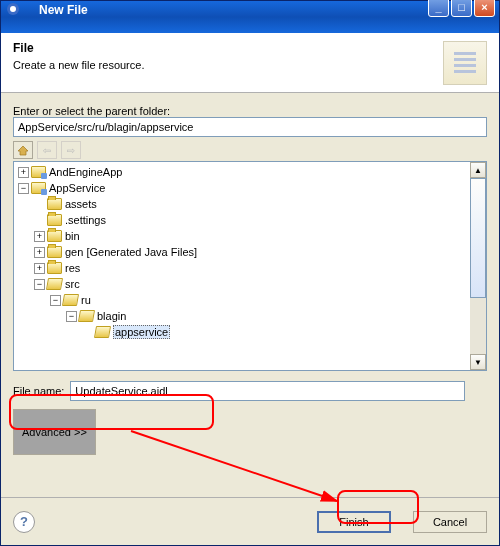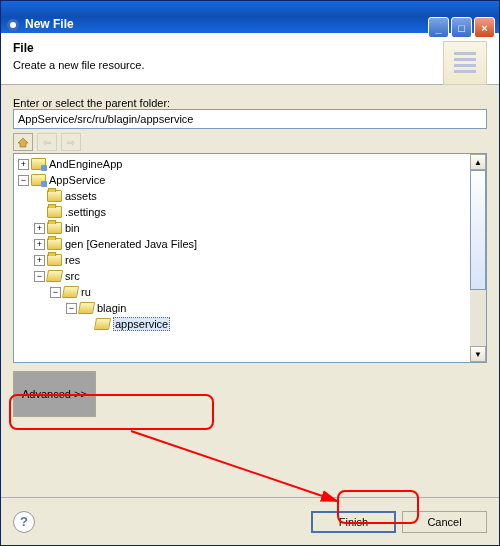--- a/index.html
+++ b/index.html
@@ -1,27 +1,27 @@
 <!DOCTYPE html>
 <html><head>
   <meta charset="utf-8">
   <style>
     * { box-sizing: border-box; margin: 0; padding: 0; }
     body { font-family: Tahoma, Arial, sans-serif; font-size: 11px; background: #fff; width: 500px; height: 546px; overflow: hidden; position: relative; }
 
     .window { width: 500px; height: 546px; border: 1px solid #0a246a; background: #ece9d8; position: relative; }
 
-    .titlebar { height: 28px; background: linear-gradient(to bottom, #1668dc 0%, #0e4fb5 50%, #1668dc 100%); display: flex; align-items: flex-start; padding: 16px 4px; color: #fff; }
+    .titlebar { height: 28px; background: linear-gradient(to bottom, #1668dc 0%, #0e4fb5 50%, #1668dc 100%); display: flex; align-items: flex-end; padding: 16px 4px; color: #fff; gap: 14px; }
     .titlebar-icon { width: 16px; height: 16px; margin-right: 4px; display: flex; align-items: center; justify-content: center; }
     .titlebar-title { flex: 1; font-weight: bold; font-size: 12px; }
     .titlebar-buttons { display: flex; gap: 2px; }
     .titlebar-btn { width: 21px; height: 21px; background: linear-gradient(to bottom,#7ba7e8,#3a6bc7); border: 1px solid #fff; border-radius: 3px; color: #fff; display: flex; align-items: center; justify-content: center; font-weight: bold; font-size: 11px; cursor: pointer; }
     .titlebar-btn.close { background: linear-gradient(to bottom,#f0a088,#d14a1f); }
 
-    .banner { height: 52px; background: #fff; border-bottom: 1px solid #b0b0b0; padding: 8px 12px; display: flex; }
+    .banner { height: 60px; background: #fff; border-bottom: 1px solid #b0b0b0; padding: 8px 12px; display: flex; }
     .banner-left { flex: 1; }
     .banner-title { font-weight: bold; font-size: 12px; margin-bottom: 4px; }
     .banner-desc { font-size: 11px; }
     .banner-icon { width: 44px; height: 44px; background: linear-gradient(to bottom,#f8f5e8,#efe9cc); border: 1px solid #d5d0b8; position: relative; }
     .banner-icon::before { content: ""; position: absolute; left: 10px; top: 10px; width: 22px; height: 3px; background: #b8c4dc; box-shadow: 0 6px 0 #b8c4dc, 0 12px 0 #b8c4dc, 0 18px 0 #b8c4dc; }
 
     .content { padding: 12px; }
     .label { }
     .path-input { width: 100%; height: 20px; border: 1px solid #7f9db9; padding: 2px 4px; font-family: Liberation Sans, sans-serif; font-size: 11px; background: #fff; }
     .path-input.filename { width: 395px; }
@@ -47,21 +47,21 @@
     .sb-btn { height: 16px; background: linear-gradient(to bottom,#fdfdfb,#e7e3d6); border: 1px solid #aca899; display:flex;align-items:center;justify-content:center;font-size:8px; cursor:pointer; }
     .sb-thumb { flex: 0 0 120px; background: linear-gradient(to bottom,#fdfdfb,#d8e4f8); border: 1px solid #7f9db9; margin:0; }
     .sb-track { flex:1; }
 
     .field-row { margin-top: 10px; display: flex; align-items: center; gap: 6px; }
     .adv-btn { margin-top: 8px; padding: 16px 8px; border: 1px solid #aca899; background: #a3a3a3; font-family: inherit; font-size: 11px; cursor: pointer; }
 
     .button-bar { position: absolute; bottom: 0; left: 0; right: 0; height: 48px; border-top: 1px solid #b0b0b0; display: flex; align-items: center; padding: 0 12px; }
     .help-btn { width: 22px; height: 22px; border: 1px solid #999; border-radius: 50%; background: #fff; display: flex; align-items: center; justify-content: center; font-weight: bold; color: #5577aa; cursor: pointer; font-size:13px; }
     .spacer { flex: 1; }
-    .dlg-btn { width: 85px; height: 22px; border: 1px solid #aca899; background: #ece9d8; font-family: inherit; font-size: 11px; margin-left: 6px; cursor: pointer; }
+    .dlg-btn { width: 74px; height: 22px; border: 1px solid #aca899; background: #ece9d8; font-family: inherit; font-size: 11px; margin-left: 22px; cursor: pointer; }
     .dlg-btn.default { border: 2px solid #4a6fae; }
 
     .hl-box { position: absolute; border: 2px solid #ff0000; border-radius: 8px; pointer-events: none; }
     .hl1 { left: 8px; top: 393px; width: 205px; height: 36px; }
     .hl2 { left: 336px; top: 489px; width: 82px; height: 34px; }
     svg.arrow { position: absolute; left: 0; top: 0; pointer-events: none; }
   </style>
 </head>
 <body>
 
@@ -162,20 +162,24 @@
           </div>
         </div>
       <div class="scrollbar-v">
         <div class="sb-btn">▲</div>
         <div class="sb-thumb"></div>
         <div class="sb-track"></div>
         <div class="sb-btn">▼</div>
       </div>
     </div>
 
+    <div class="field-row">
+      <span>File name:</span>
+      <input class="path-input filename" value="UpdateService.aidl" style="">
+    </div>
 
     <button class="adv-btn">Advanced &gt;&gt;</button>
   </div>
 
   <div class="button-bar">
     <div class="help-btn">?</div>
     <div class="spacer"></div>
     <button class="dlg-btn default">Finish</button>
     <button class="dlg-btn">Cancel</button>
   </div>

